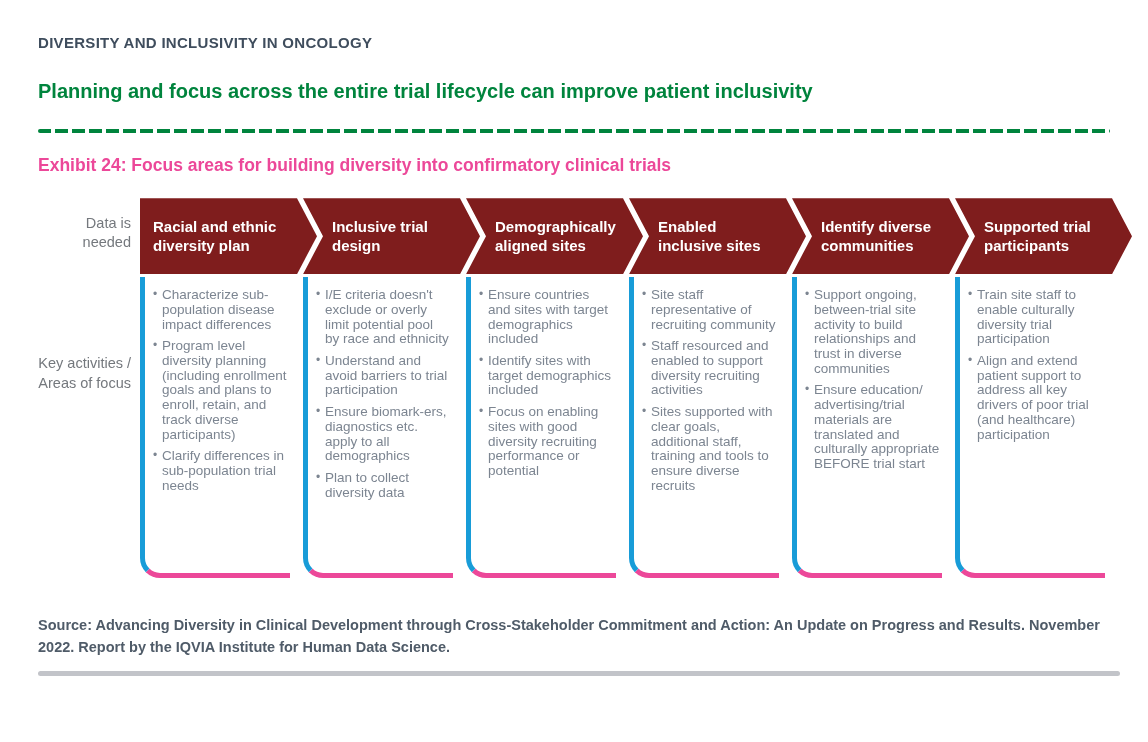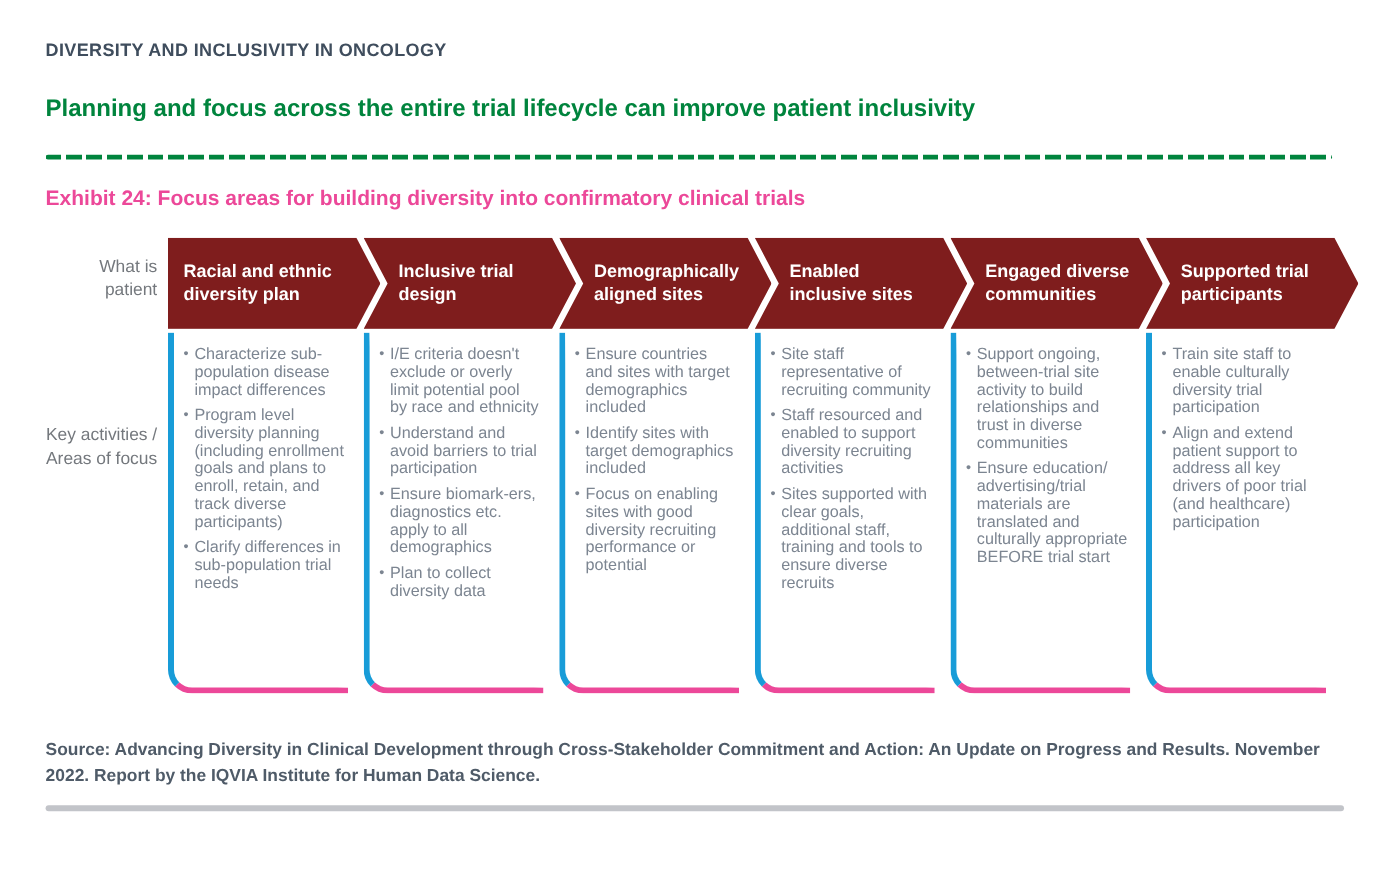--- a/index.html
+++ b/index.html
@@ -78,21 +78,21 @@
 
   <div class="title">Planning and focus across the entire trial lifecycle can improve patient inclusivity</div>
 
   <div class="dashed-rule"></div>
 
   <div class="exhibit">Exhibit 24: Focus areas for building diversity into confirmatory clinical trials</div>
 
   <div class="diagram">
 
     <div class="label-col">
-      <div class="label-top">What is patient</div>
+      <div class="label-top">Data is needed</div>
       <div class="label-bottom">Key activities / Areas of focus</div>
     </div>
 
     <div class="columns">
 
       <div class="col">
         <div class="arrow">
           <span>Racial and ethnic diversity plan</span>
         </div>
         <div class="box">
@@ -139,21 +139,21 @@
           <ul>
             <li>Site staff representative of recruiting community</li>
             <li>Staff resourced and enabled to support diversity recruiting activities</li>
             <li>Sites supported with clear goals, additional staff, training and tools to ensure diverse recruits</li>
           </ul>
         </div>
       </div>
 
       <div class="col">
         <div class="arrow">
-          <span>Engaged diverse communities</span>
+          <span>Identify diverse communities</span>
         </div>
         <div class="box">
           <ul>
             <li>Support ongoing, between-trial site activity to build relationships and trust in diverse communities</li>
             <li>Ensure education/ advertising/trial materials are translated and culturally appropriate BEFORE trial start</li>
           </ul>
         </div>
       </div>
 
       <div class="col">

